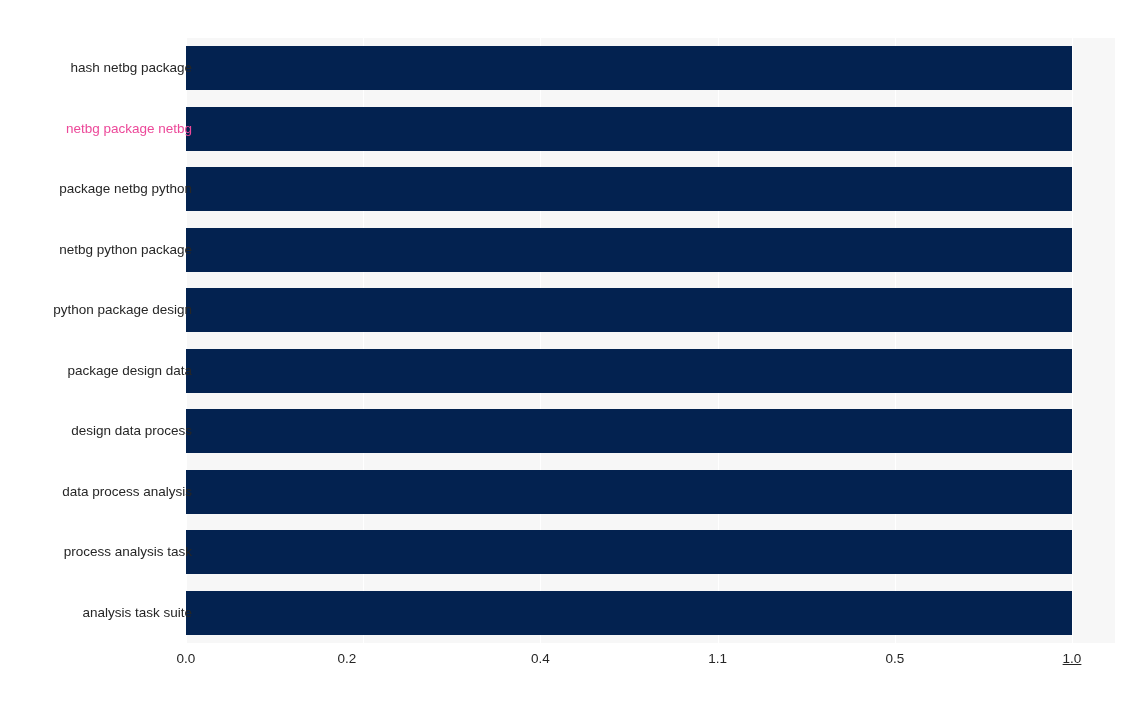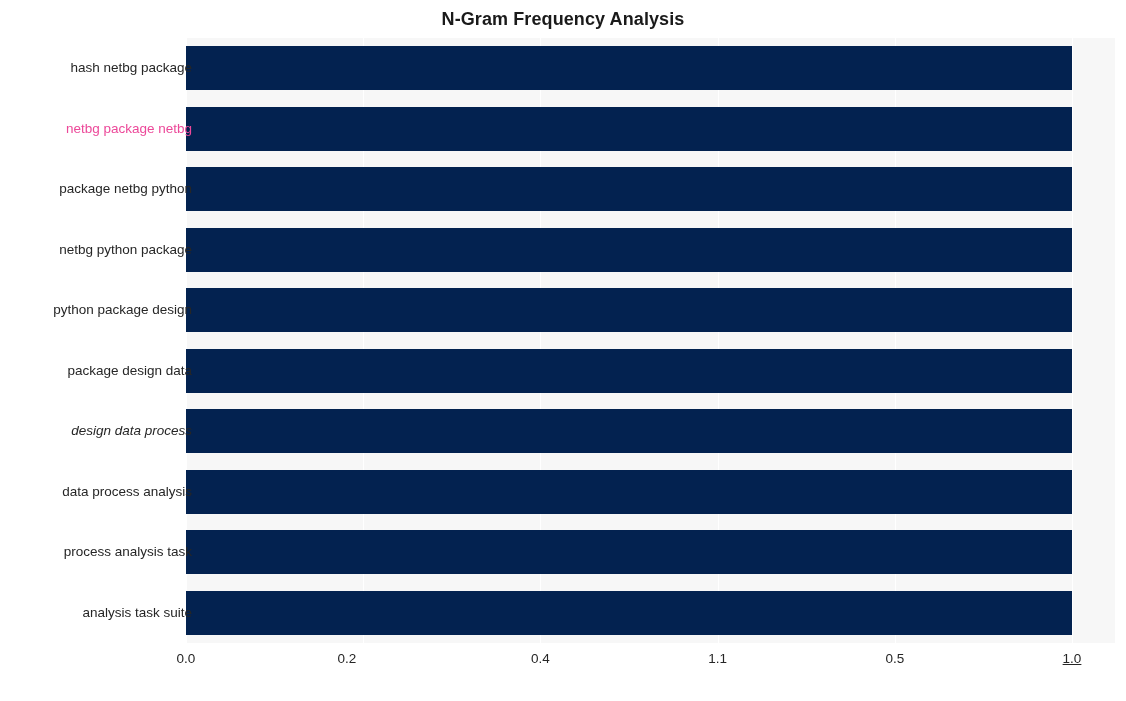--- a/index.html
+++ b/index.html
@@ -116,21 +116,20 @@
     font-size: 13.5px;
     color: #262626;
     line-height: 16px;
   }
 </style>
 </head>
 <body>
 
 <div id="figure" style="background: rgb(255, 255, 255);">
 
-  <div id="chart-title" style="color: rgb(26, 26, 26);">N-Gram Frequency Analysis</div>
 
   <div id="plot-area" style="background: rgb(247, 247, 247);">
 
   <div class="gridline-v" style="left: 0px; background: rgb(255, 255, 255);"></div>
       <div class="gridline-v" style="left: 177.2px; background: rgb(255, 255, 255);"></div>
       <div class="gridline-v" style="left: 354.4px; background: rgb(255, 255, 255);"></div>
       <div class="gridline-v" style="left: 531.6px; background: rgb(255, 255, 255);"></div>
       <div class="gridline-v" style="left: 708.8px; background: rgb(255, 255, 255);"></div>
       <div class="gridline-v" style="left: 886px; background: rgb(255, 255, 255);"></div>
       <div class="bar" title="hash netbg package: 1" style="top: 8.25px; height: 44px; width: 886px; background: rgb(3, 34, 80);"></div>
@@ -146,21 +145,21 @@
     </div>
 
   <div id="ytick-layer">
 
   <div class="ytick-label" style="top: 60.25px; color: rgb(38, 38, 38);">hash netbg package</div>
       <div class="ytick-label" style="top: 120.75px; color: #ec4899;">netbg package netbg</div>
       <div class="ytick-label" style="top: 181.25px; color: rgb(38, 38, 38);">package netbg python</div>
       <div class="ytick-label" style="top: 241.75px; color: rgb(38, 38, 38);">netbg python package</div>
       <div class="ytick-label" style="top: 302.25px; color: rgb(38, 38, 38);">python package design</div>
       <div class="ytick-label" style="top: 362.75px; color: rgb(38, 38, 38);">package design data</div>
-      <div class="ytick-label" style="top: 423.25px; color: rgb(38, 38, 38); font-style: italic;">design data process</div>
+      <div class="ytick-label" style="top: 423.25px; color: rgb(38, 38, 38);">design data process</div>
       <div class="ytick-label" style="top: 483.75px; color: rgb(38, 38, 38);">data process analysis</div>
       <div class="ytick-label" style="top: 544.25px; color: rgb(38, 38, 38);">process analysis task</div>
       <div class="ytick-label" style="top: 604.75px; color: rgb(38, 38, 38);">analysis task suite</div>
     </div>
 
   <div id="xtick-layer">
 
   <div class="xtick-label" style="left: 186px; color: rgb(38, 38, 38);">0.0</div>
       <div class="xtick-label" style="left: 347px; color: rgb(38, 38, 38);">0.2</div>
       <div class="xtick-label" style="left: 540.4px; color: rgb(38, 38, 38);">0.4</div>

